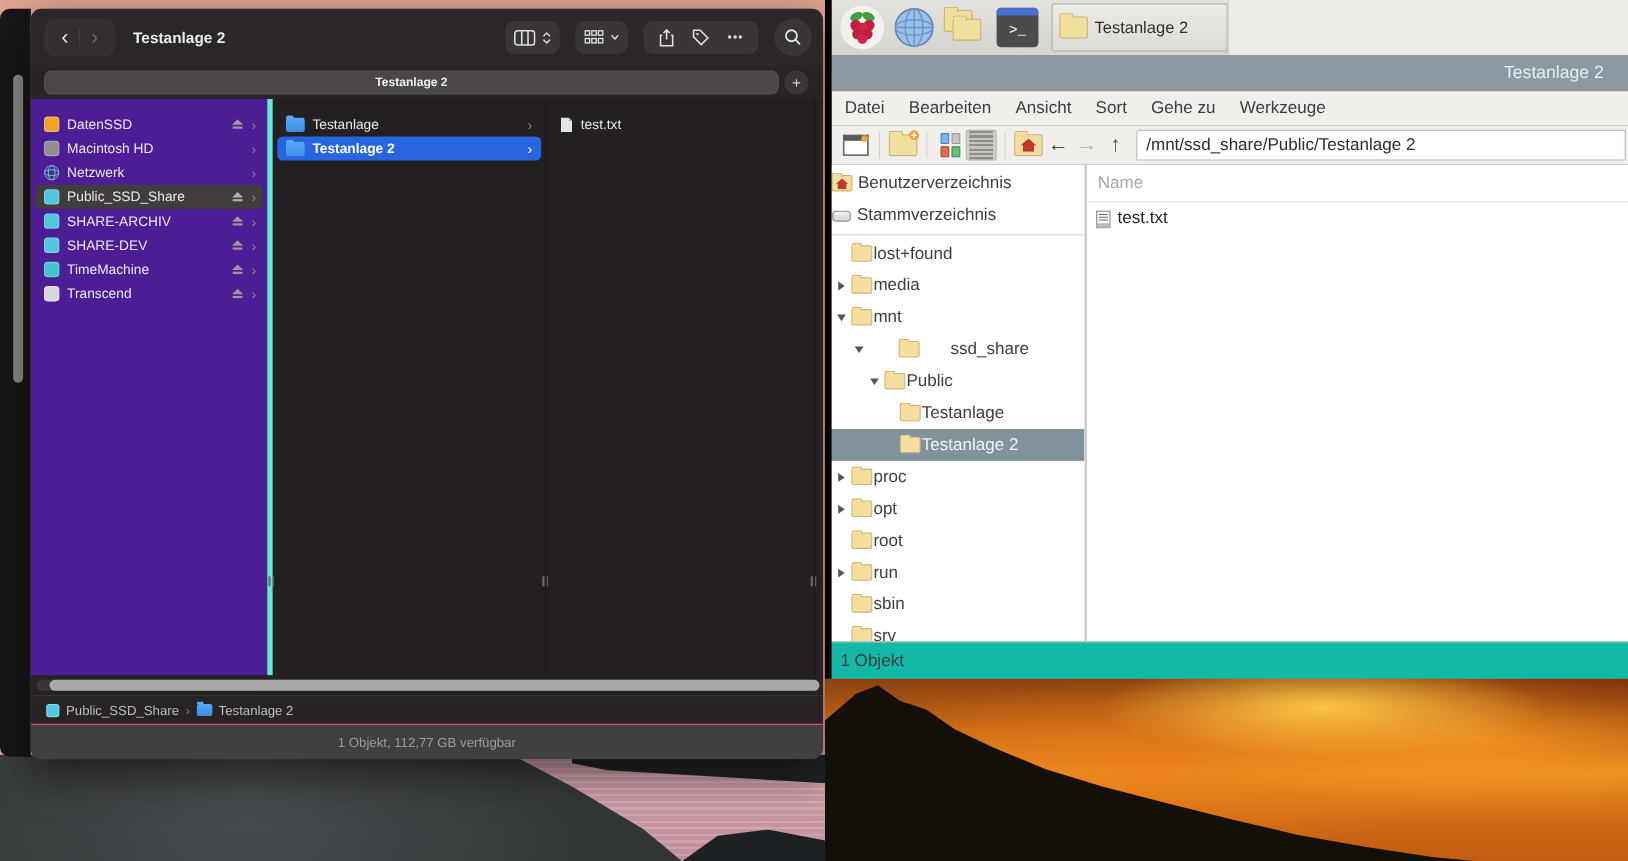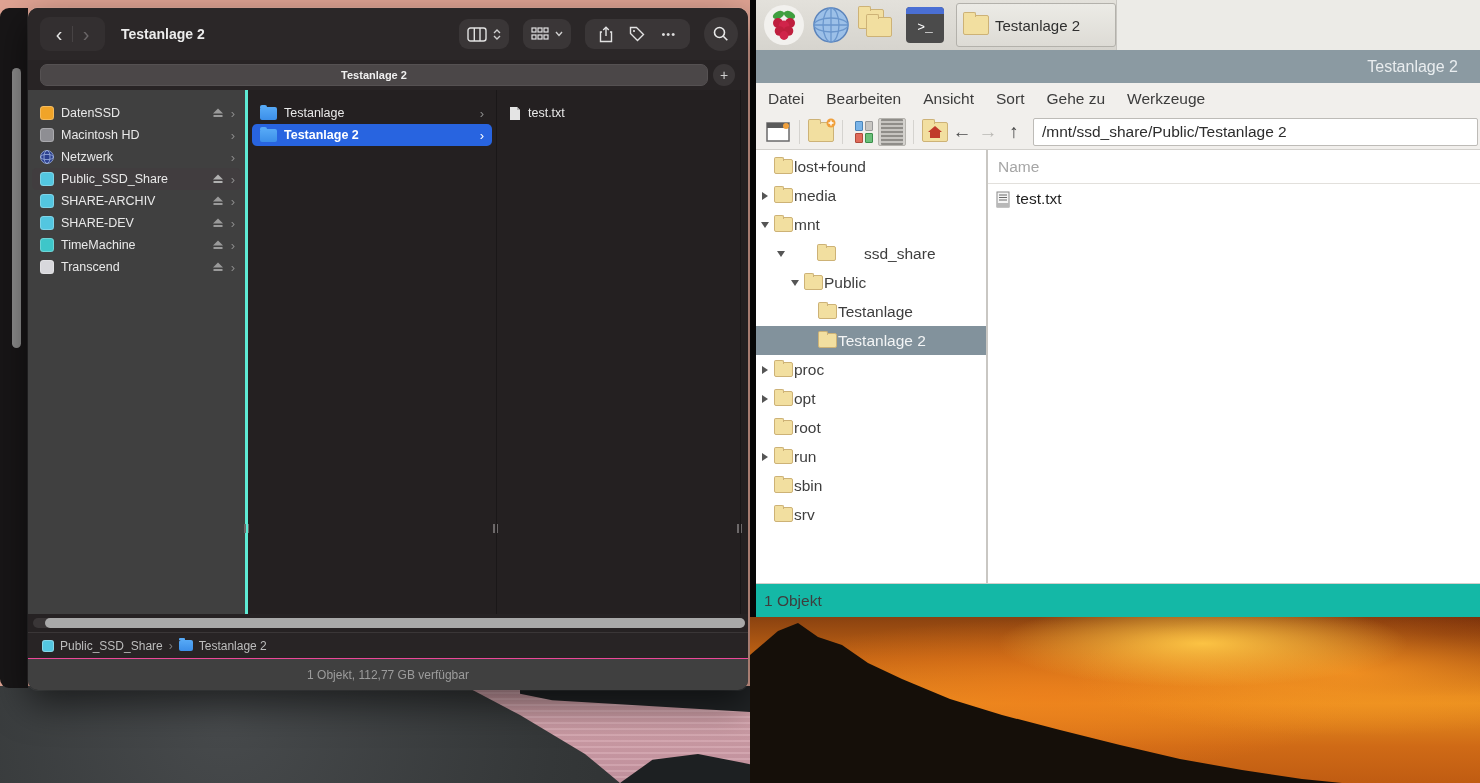--- a/index.html
+++ b/index.html
@@ -39,21 +39,21 @@
   .f-ellipsis { color:#dcdcdc; font-size:11px; letter-spacing:1px; }
   .f-icon svg { display:block; }
 
   .f-tabbar { position:absolute; left:0; top:52px; width:720px; height:30px; background:#282425; display:flex; align-items:center; }
   .f-tab { margin-left:12px; width:668px; height:22px; background:#4b4748; border:1px solid #555152; border-radius:7px;
       display:flex; align-items:center; justify-content:center; color:#f0f0f0; font-size:11px; font-weight:bold; }
   .f-tab-add { width:22px; height:22px; margin-left:5px; background:#3a3637; border-radius:50%;
       display:flex; align-items:center; justify-content:center; color:#cfcfcf; font-size:14px; }
 
   .f-content { position:absolute; left:0; top:82px; width:720px; height:524px; display:flex; }
-  .f-sidebar { width:220px; height:100%; background:#404040; border-right:3px solid #5eead4; padding-top:12px; }
+  .f-sidebar { width:220px; height:100%; background:#4c1d95; border-right:5px solid #5eead4; padding-top:12px; }
   .f-col { width:249px; height:100%; background:#242021; border-right:1px solid #1a1718; padding-top:12px; }
   .f-col2 { width:244px; }
   .f-colrest { flex:1; background:#242021; }
 
   .sb-row { height:22px; display:flex; align-items:center; margin:0 4px; padding:0 6px 0 8px; border-radius:5px; }
   .sb-row.sel { background:#413d3f; }
   .sb-label { color:#e9e9e9; font-size:12.5px; margin-left:7px; white-space:nowrap; }
   .sb-right { margin-left:auto; display:flex; align-items:center; gap:7px; }
   .disk { width:14px; height:14px; border-radius:3.5px; flex:0 0 auto; box-shadow:inset 0 0 0 1px rgba(255,255,255,.25); }
   .chev { color:#8a8a8a; font-size:13px; line-height:1; }
@@ -526,20 +526,37 @@
         </span>
       </div>
       <div class="pt-arrow">←</div>
       <div class="pt-arrow dis">→</div>
       <div class="pt-arrow">↑</div>
       <div class="pt-path">/mnt/ssd_share/Public/Testanlage 2</div>
     </div>
 
     <div class="pi-main">
       <div class="pi-tree-panel">
+        <div class="pi-places">
+          <div class="place-row">
+            <span class="pfolder small" style="position:relative">
+              <svg width="11" height="10" viewBox="0 0 14 12" style="position:absolute;left:3px;top:2px">
+                  <polygon points="7,0 14,6 12,6 12,12 2,12 2,6 0,6" fill="#c0392b"></polygon>
+                </svg>
+            </span>
+            <span class="place-label">Benutzerverzeichnis</span>
+          </div>
+          <div class="place-row">
+            <svg width="18" height="12" viewBox="0 0 18 12">
+              <rect x="1" y="2" width="16" height="9" rx="3" fill="#dcdcdc" stroke="#8f8f8f"></rect>
+              <ellipse cx="9" cy="4" rx="7" ry="1.6" fill="#efefef"></ellipse>
+            </svg>
+            <span class="place-label">Stammverzeichnis</span>
+          </div>
+        </div>
         <div class="pi-tree">
           <div class="tree-row ind0">
             <span class="arrow-slot"></span>
             <span class="pfolder small"></span>
             <span class="tree-label">lost+found</span>
           </div>
           <div class="tree-row ind0">
             <span class="arrow-slot">
                 <i class="tri-r"></i>
               </span>

